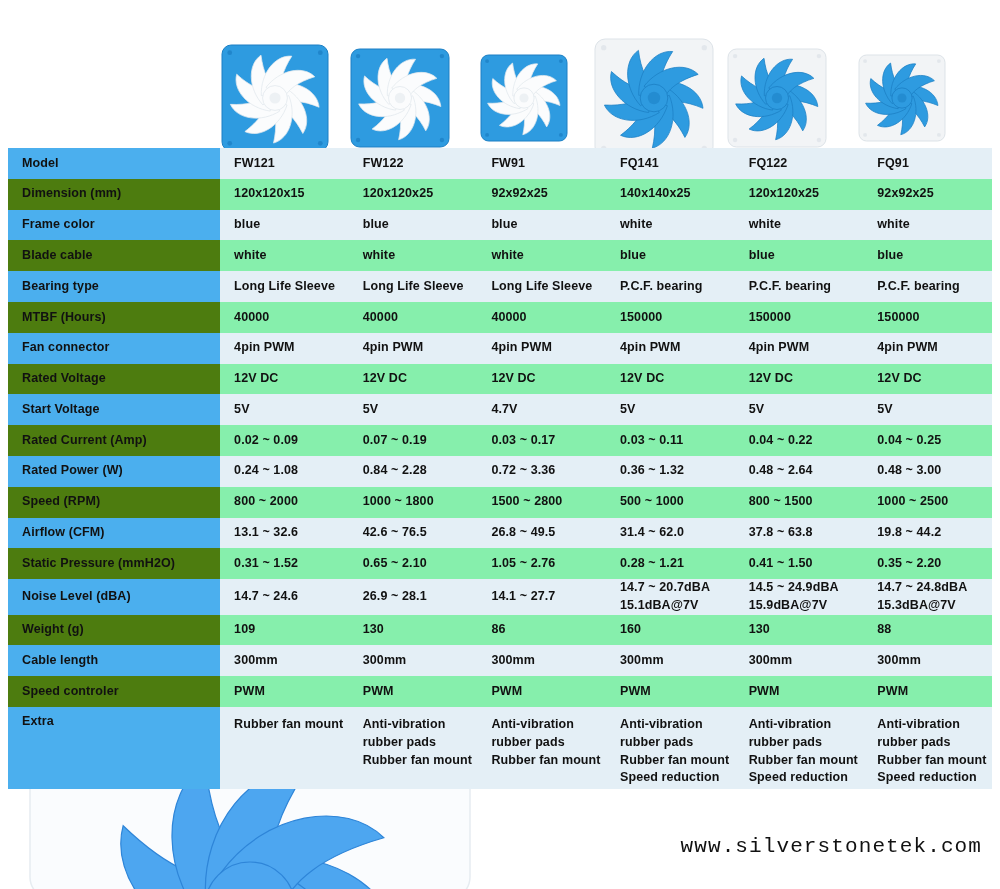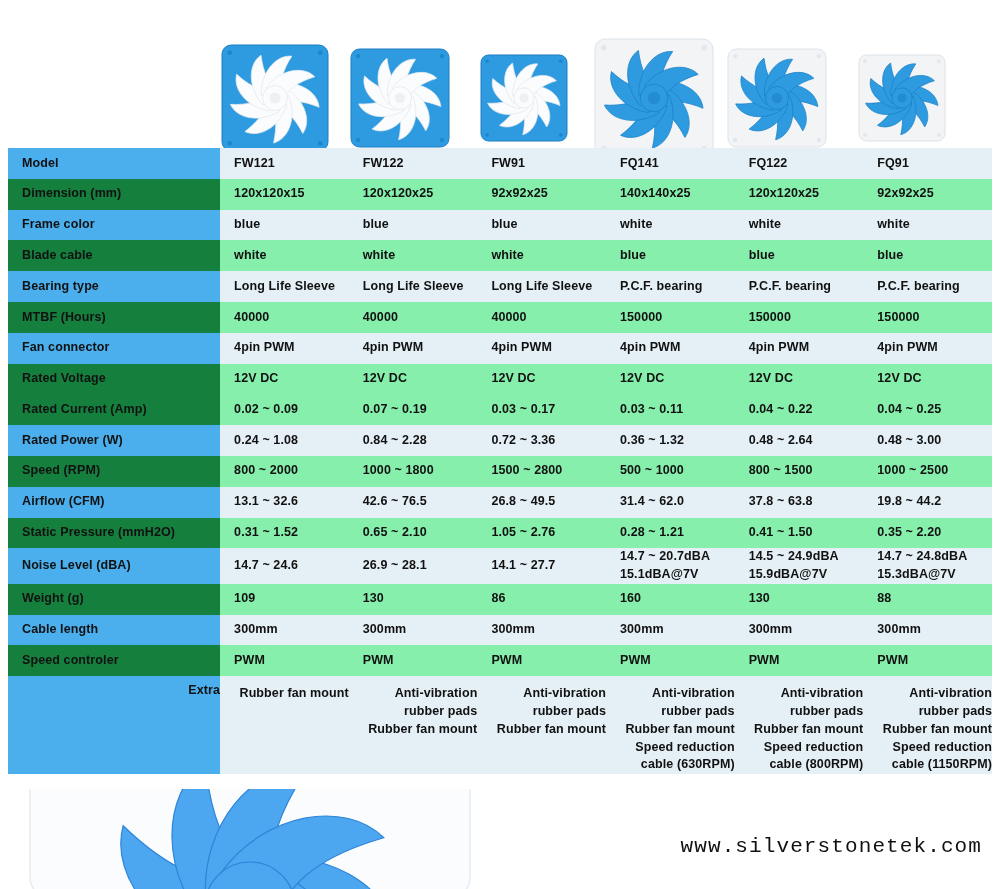--- a/index.html
+++ b/index.html
@@ -36,29 +36,29 @@
 
   td.label{
     color:#ffffff;
     font-size:16.5px;
     font-weight:normal;
     letter-spacing:.2px;
     padding-left:16px;
     background:#4BAFEE;
     margin-left:12px;
   }
-  tr.alt td.label{background:#15803d;}
+  tr.alt td.label{background:#4d7c0f;}
 
   tr td.data{background:#E4EFF6;}
   tr.alt td.data{background:#86efac;}
   tr.alt td.data{color:#2A8FD8;font-weight:normal;}
 
   
   tr#row-extra{height:96px;}
-  tr#row-extra td{vertical-align:top;padding-top:9px;text-align:right;}
+  tr#row-extra td{vertical-align:top;padding-top:9px;}
   tr#row-extra td.label{vertical-align:top;padding-top:6px;}
 
   
   #bottom-art{
     position:absolute;left:0;top:789px;width:1000px;height:100px;
     background:#ffffff;overflow:hidden;
   }
   #bottom-blue-block{
     position:absolute;left:8px;top:789px;width:455px;height:28px;
     background:#4BAFEE;
@@ -467,20 +467,29 @@
       </tr>
       <tr class="alt">
         <td class="label">Rated Voltage</td>
         <td class="data">12V DC</td>
         <td class="data">12V DC</td>
         <td class="data">12V DC</td>
         <td class="data">12V DC</td>
         <td class="data">12V DC</td>
         <td class="data">12V DC</td>
       </tr>
+      <tr>
+        <td class="label">Start Voltage</td>
+        <td class="data">5V</td>
+        <td class="data">5V</td>
+        <td class="data">4.7V</td>
+        <td class="data">5V</td>
+        <td class="data">5V</td>
+        <td class="data">5V</td>
+      </tr>
       <tr class="alt">
         <td class="label">Rated Current (Amp)</td>
         <td class="data">0.02 ~ 0.09</td>
         <td class="data">0.07 ~ 0.19</td>
         <td class="data">0.03 ~ 0.17</td>
         <td class="data">0.03 ~ 0.11</td>
         <td class="data">0.04 ~ 0.22</td>
         <td class="data">0.04 ~ 0.25</td>
       </tr>
       <tr>

